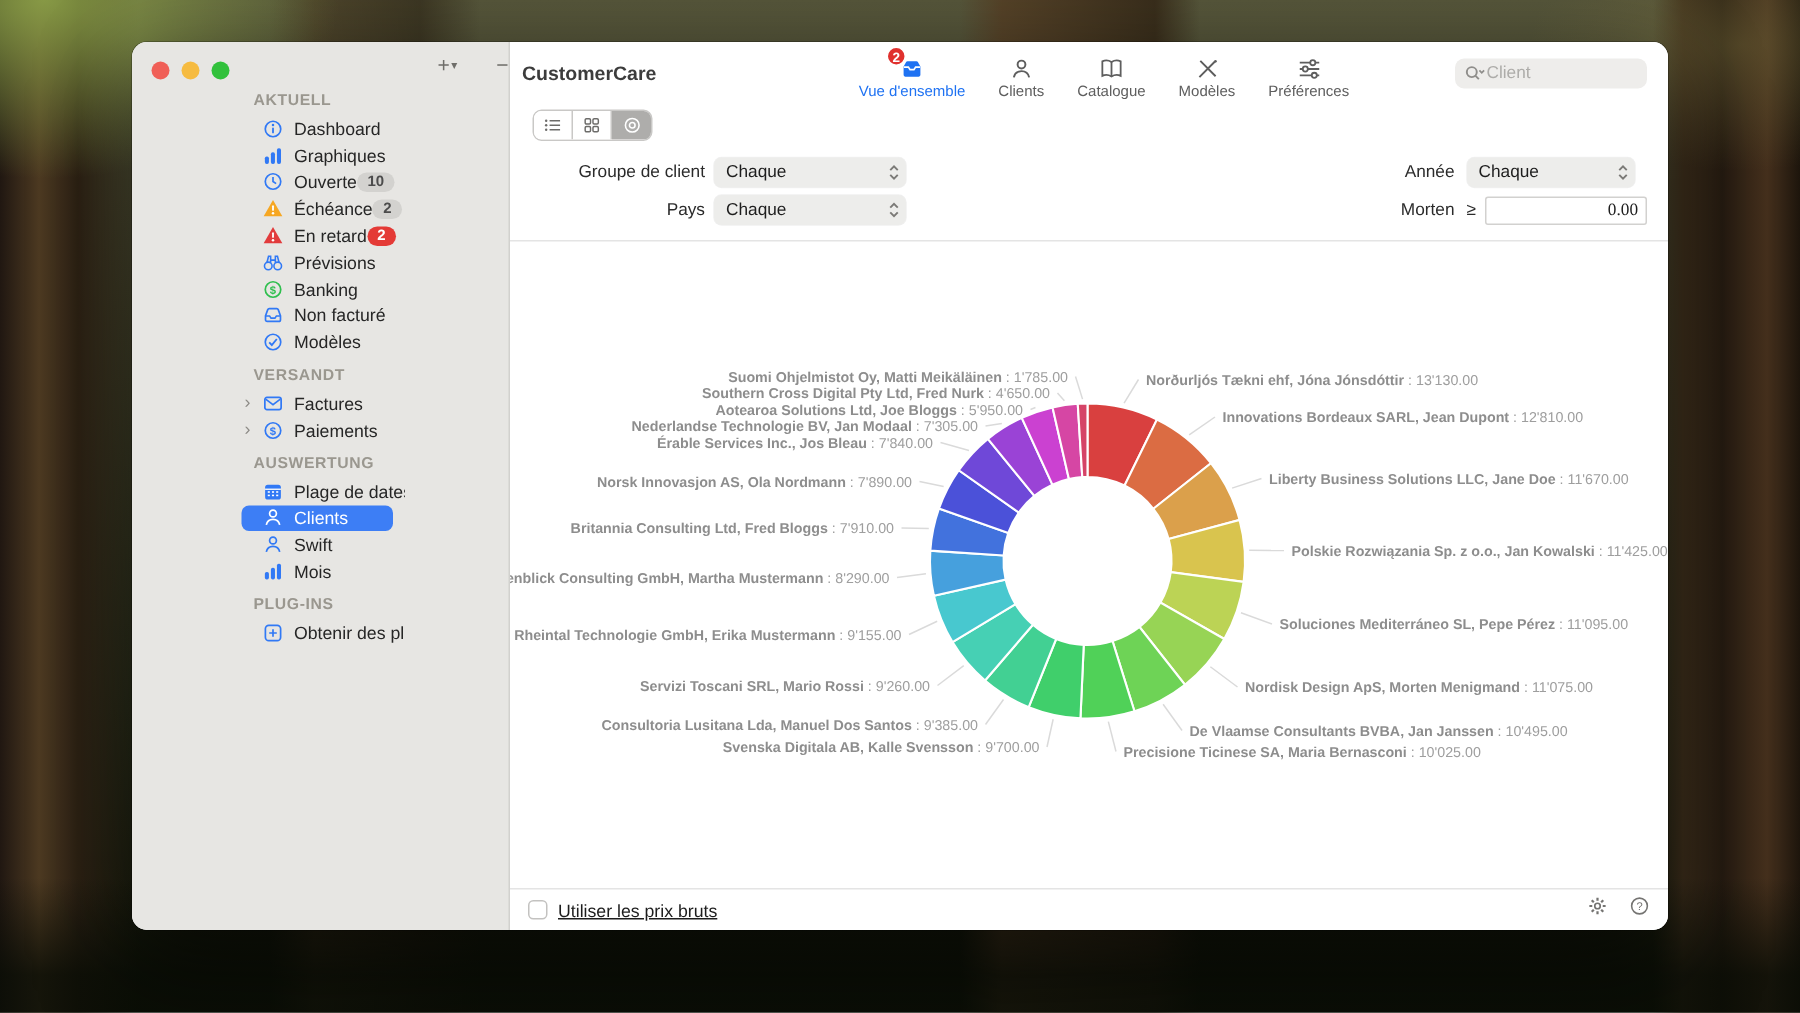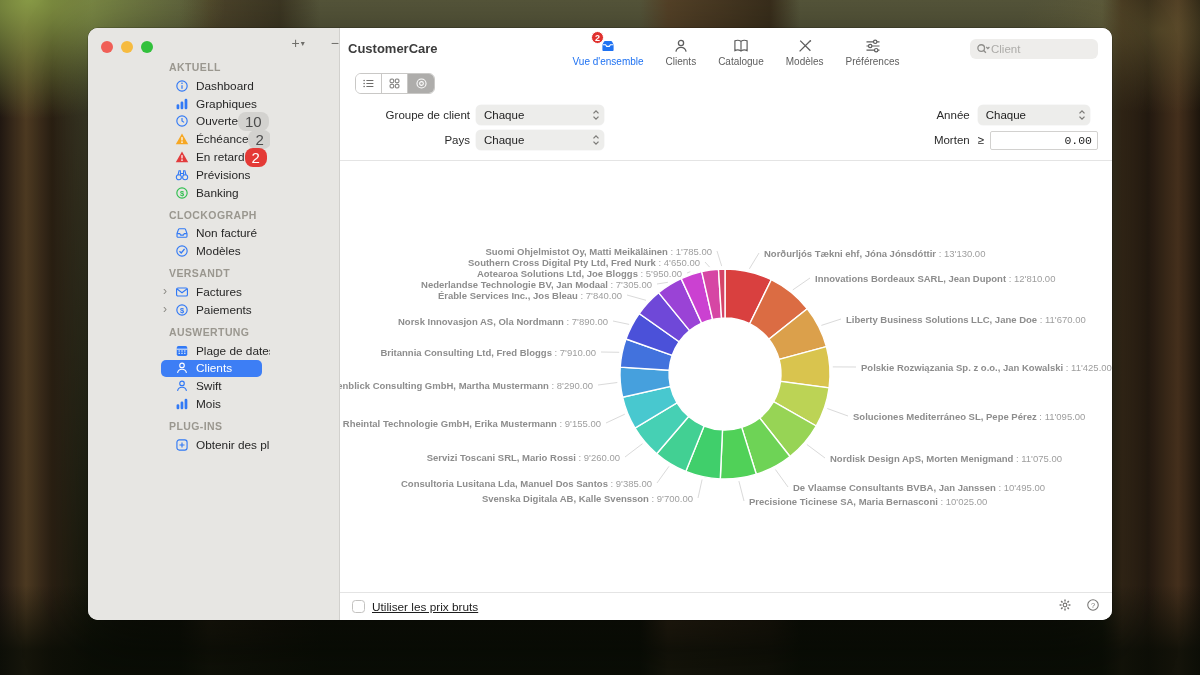--- a/index.html
+++ b/index.html
@@ -31,21 +31,21 @@
   .side-scroll{ flex:1; padding-top:26px; overflow:hidden; }
   .sec-title{ font-size:10.5px; font-weight:bold; color:#9a978f; letter-spacing:.4px;
     padding:7px 10px 4px 16px; }
   .side-item{ position:relative; display:flex; align-items:center; height:17.8px;
     margin:0 8px; padding-left:14px; border-radius:5px; font-size:11.8px; color:#262626; }
   .side-item .chev{ position:absolute; left:2px; top:1px; color:#8d8b86; font-size:12px; }
   .side-item .sic{ width:14px; height:14px; margin-right:7px; flex:0 0 14px; display:inline-block; }
   .side-item .sic svg{ width:14px; height:14px; display:block; }
   .side-item.selected{ background:#3d7ef5; color:#fff; }
   .side-item .lbl{ flex:1; white-space:nowrap; }
-  .badge-pill{ background:#d3d2cf; color:#4c4c4c; font-size:15px; font-weight:normal;
+  .badge-pill{ background:#d3d2cf; color:#4c4c4c; font-size:10px; font-weight:bold;
     border-radius:8px; padding:1px 7px; margin-right:3px; }
   .badge-pill.red{ background:#e43a36; color:#fff; }
   .side-footer{ height:30px; display:flex; align-items:center; gap:26px; padding-left:22px;
     color:#6f6e6a; font-size:14px; }
   .sf-btn{ cursor:default; }
   .sf-btn .caret{ font-size:8px; vertical-align:2px; margin-left:1px;}
   
   .content{ flex:1; display:flex; flex-direction:column; background:#fff; min-width:0; }
   .titlebar{ height:40px; display:flex; align-items:center; padding:0 14px 0 8px; }
   .app-title{ font-size:13px; font-weight:bold; color:#3c3c3c; width:170px; }
@@ -80,21 +80,21 @@
   .f-lbl{ font-size:11.5px; color:#2b2b2b; text-align:right; }
   .f-left .f-lbl{ width:130px; margin-right:6px; }
   .f-right .f-lbl{ width:48px; margin-right:8px; }
   .popup{ width:128px; height:20px; background:#ededeb; border-radius:5px; display:flex;
     align-items:center; padding:0 4px 0 8px; font-size:11.5px; color:#1d1d1d; box-shadow:0 0 0 .5px rgba(0,0,0,.06);}
   .popup .pv{ flex:1; }
   .popup svg{ width:8px; height:12px; }
   .f-right .popup{ width:112px; }
   .geq{ font-size:11.5px; color:#2b2b2b; margin-right:6px; }
   .num-input{ width:108px; height:19px; border:1px solid #d2d1cf; background:#fff; border-radius:2px;
-    font-size:11.5px; color:#1d1d1d; text-align:right; padding:0 5px; font-family:Liberation Mono, monospace; outline:none;}
+    font-size:11.5px; color:#1d1d1d; text-align:right; padding:0 5px; font-family:Liberation Serif, serif; outline:none;}
   
   .chart-area{ flex:1; position:relative; }
   .chart-area svg{ position:absolute; left:0; top:0; }
   .chart-area text{ font-size:9.5px; }
   .lname{ fill:#8d8d8d; font-weight:bold; }
   .lval{ fill:#9e9e9e; }
   
   .bottombar{ height:28px; border-top:1px solid #e4e4e4; display:flex; align-items:center; padding:0 12px; }
   .chk{ width:13px; height:13px; border:1px solid #c3c2c0; border-radius:3.5px; background:#fff; margin-right:7px;}
   .chk-lbl{ font-size:11.8px; color:#1d1d1d; flex:1;text-decoration:underline; }
@@ -181,21 +181,20 @@
         </div>
         <div class="side-item">
           <span class="sic" style="color:#2fbf4e">
             <svg viewBox="0 0 16 16">
               <circle cx="8" cy="8" r="5.9" fill="none" stroke="currentColor" stroke-width="1.3"></circle>
               <text x="8" y="11.1" text-anchor="middle" font-size="8.6" font-weight="bold" fill="currentColor" font-family="Liberation Sans,sans-serif">$</text>
             </svg>
           </span>
           <span class="lbl">Banking</span>
         </div>
-        <div class="sec-title">CLOCKOGRAPH</div>
         <div class="side-item">
           <span class="sic" style="color:#3179f5">
             <svg viewBox="0 0 16 16">
               <path d="M2.3 8.6 L4 3.9 C4.2 3.4 4.6 3.1 5.1 3.1 H10.9 C11.4 3.1 11.8 3.4 12 3.9 L13.7 8.6 V11.6 C13.7 12.3 13.2 12.9 12.4 12.9 H3.6 C2.8 12.9 2.3 12.3 2.3 11.6 Z" fill="none" stroke="currentColor" stroke-width="1.3"></path>
               <path d="M2.5 8.7 H5.4 L6.5 10.4 H9.5 L10.6 8.7 H13.5" fill="none" stroke="currentColor" stroke-width="1.2"></path>
             </svg>
           </span>
           <span class="lbl">Non facturé</span>
         </div>
         <div class="side-item">

